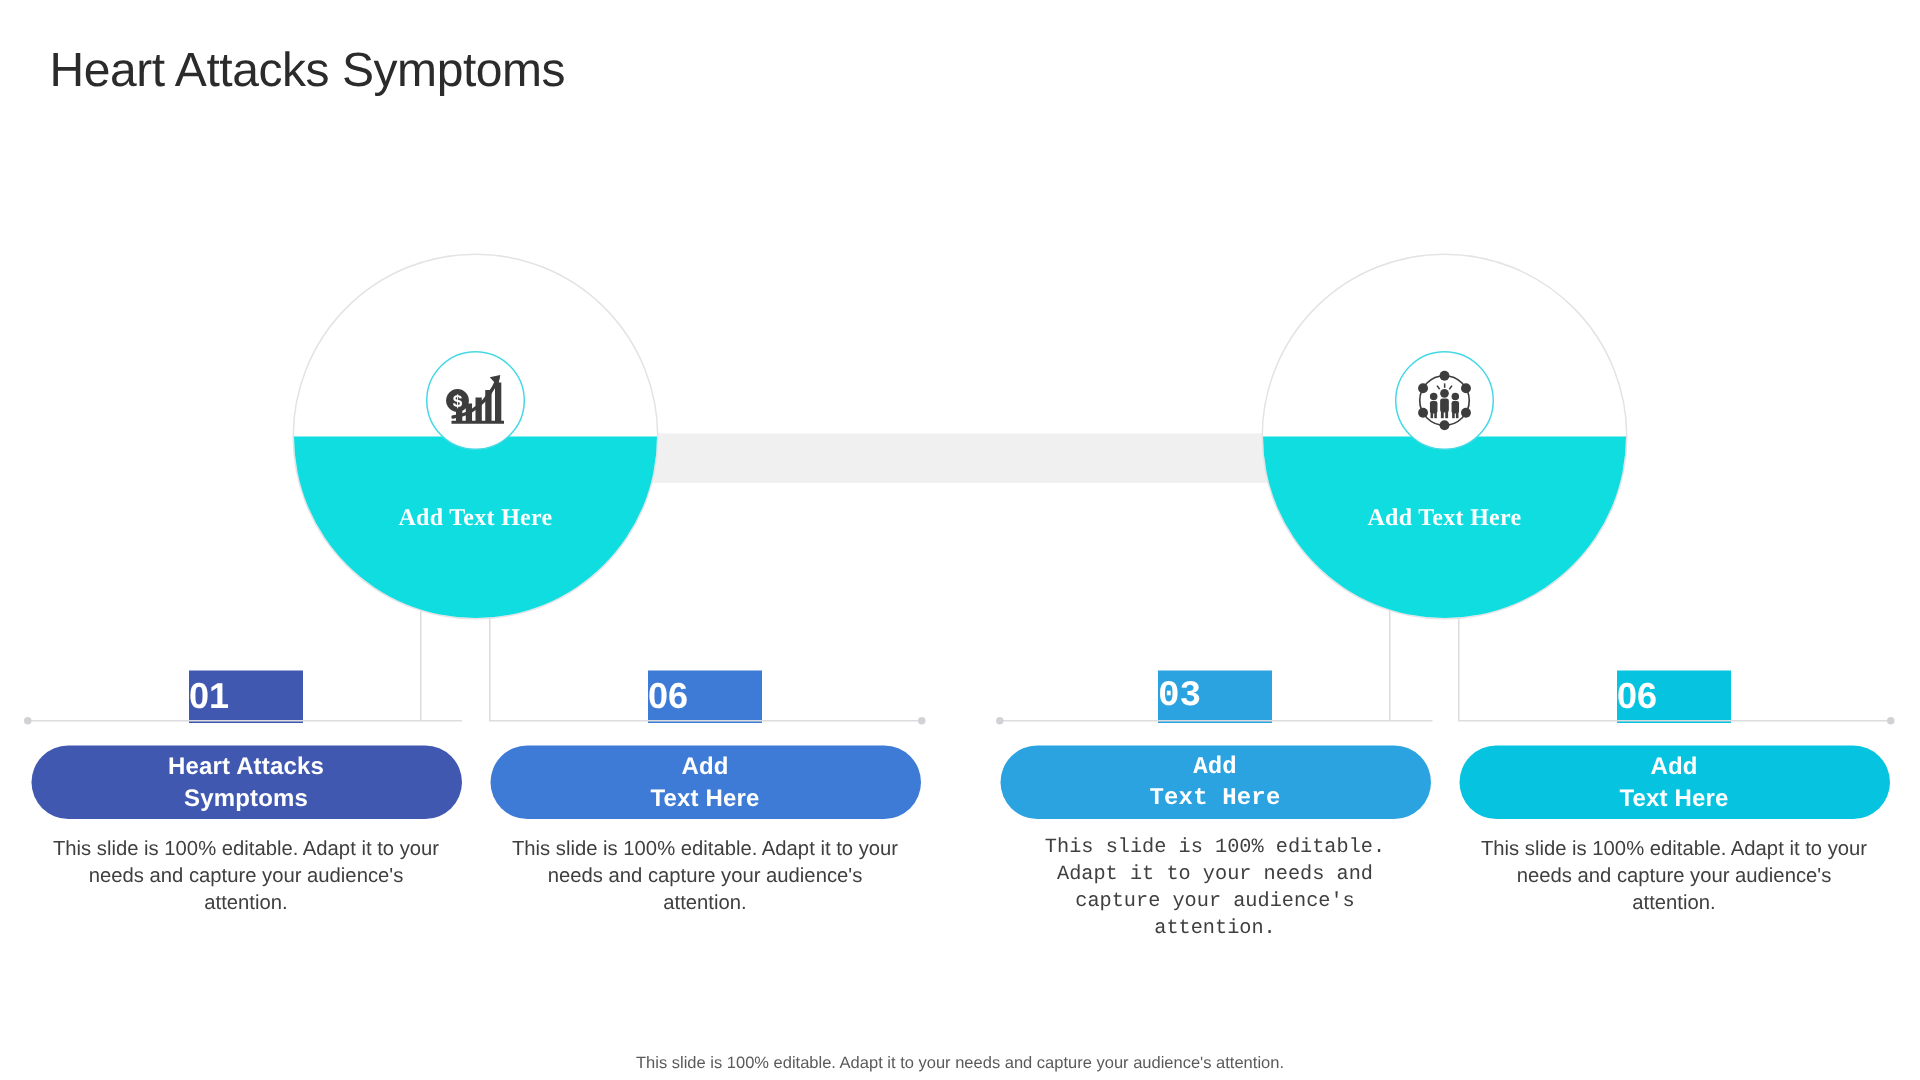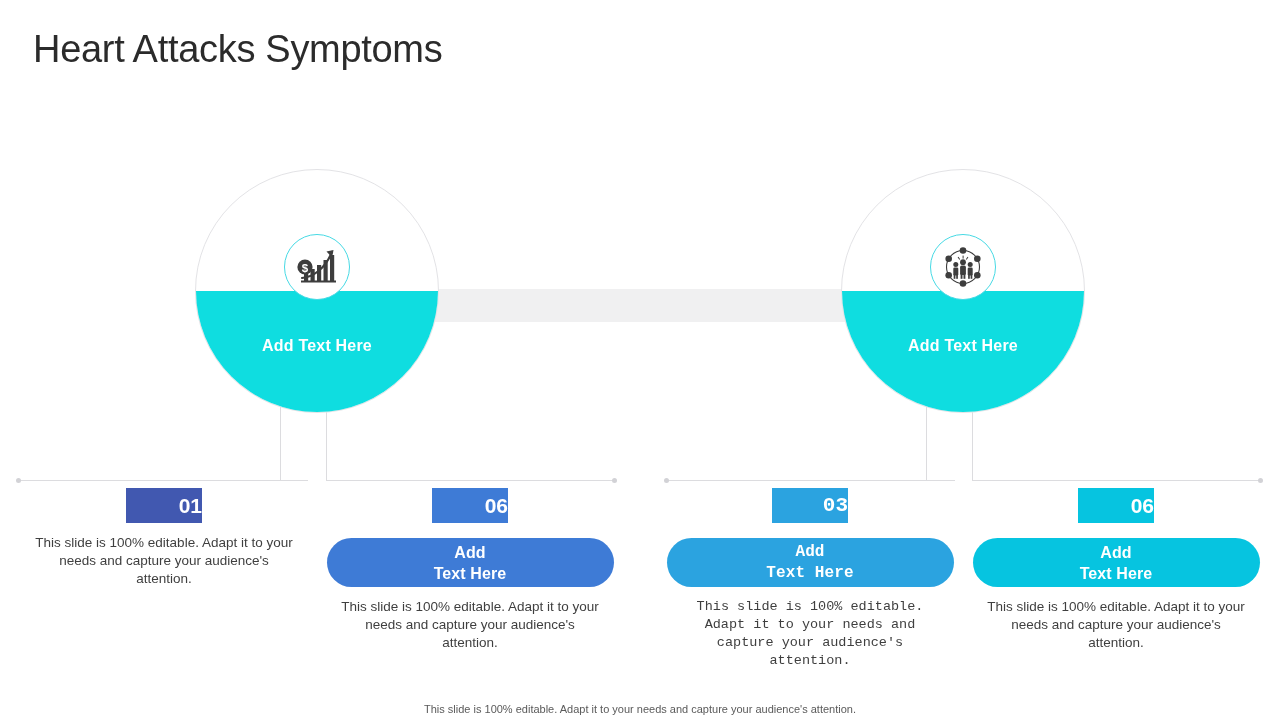--- a/index.html
+++ b/index.html
@@ -14,21 +14,21 @@
     overflow: hidden;
     font-family: "Liberation Sans", sans-serif;
     -webkit-font-smoothing: antialiased;
   }
 
   
   #page-title {
     position: absolute;
     left: 33px;
     top: 28px;
-    font-size: 38px;
+    font-size: 32px;
     font-weight: 400;
     color: #2b2b2b;
     letter-spacing: -0.3px;
     white-space: nowrap;
   }
 
   
   #connector-bar {
     position: absolute;
     left: 318px;
@@ -53,20 +53,21 @@
   #big-circle-left  { left: 195px; top: 169px; }
   #big-circle-right { left: 841px; top: 169px; }
 
   .circle-fill {
     position: absolute;
     left: 0;
     bottom: 0;
     width: 100%;
     height: 50%;
     background: #0FDDE0;
+    font-family: Liberation Serif, serif;
   }
   .circle-fill-label {
     position: absolute;
     left: 0;
     right: 0;
     top: 46px;
     text-align: center;
     color: #ffffff;
     font-size: 16px;
     font-weight: bold;
@@ -124,24 +125,23 @@
   #col-2 { left: 320px; }
   #col-3 { left: 660px; font-family: Liberation Mono, monospace; }
   #col-4 { left: 966px; }
 
   .num-badge {
     display: inline-block;
     width: 76px;
     height: 35px;
     line-height: 35px;
     color: #ffffff;
-    font-size: 21px;
+    font-size: 24px;
     font-weight: bold;
-    text-align: right;
-    margin-top: 41px;
+    text-align: left;
   }
 
   .pill {
     margin: 15px auto 0 auto;
     width: 287px;
     height: 49px;
     border-radius: 26px;
     color: #ffffff;
     font-size: 16px;
     font-weight: bold;
@@ -254,20 +254,24 @@
 
       <rect x="22.6" y="10.6" width="1" height="3" fill="#3d3d3d"></rect>
       <rect x="18.4" y="11.8" width="1" height="3" fill="#3d3d3d" transform="rotate(-35 18.9 13.3)"></rect>
       <rect x="26.6" y="11.8" width="1" height="3" fill="#3d3d3d" transform="rotate(35 27.1 13.3)"></rect>
     </svg>
   </div>
 </div>
 
 <div id="col-1" class="column">
   <div class="num-badge" style="background:#4158B0">01</div>
+  <div class="pill" style="background:#4158B0">
+    <span class="pill-line">Heart Attacks</span>
+    <span class="pill-line">Symptoms</span>
+  </div>
   <div class="desc">This slide is 100% editable.  Adapt it to your needs and capture your audience's attention.</div>
 </div>
 
 <div id="col-2" class="column">
   <div class="num-badge" style="background:#3E7BD6">06</div>
   <div class="pill" style="background:#3E7BD6">
     <span class="pill-line">Add</span>
     <span class="pill-line">Text Here</span>
   </div>
   <div class="desc">This slide is 100% editable.  Adapt it to your needs and capture your audience's attention.</div>

